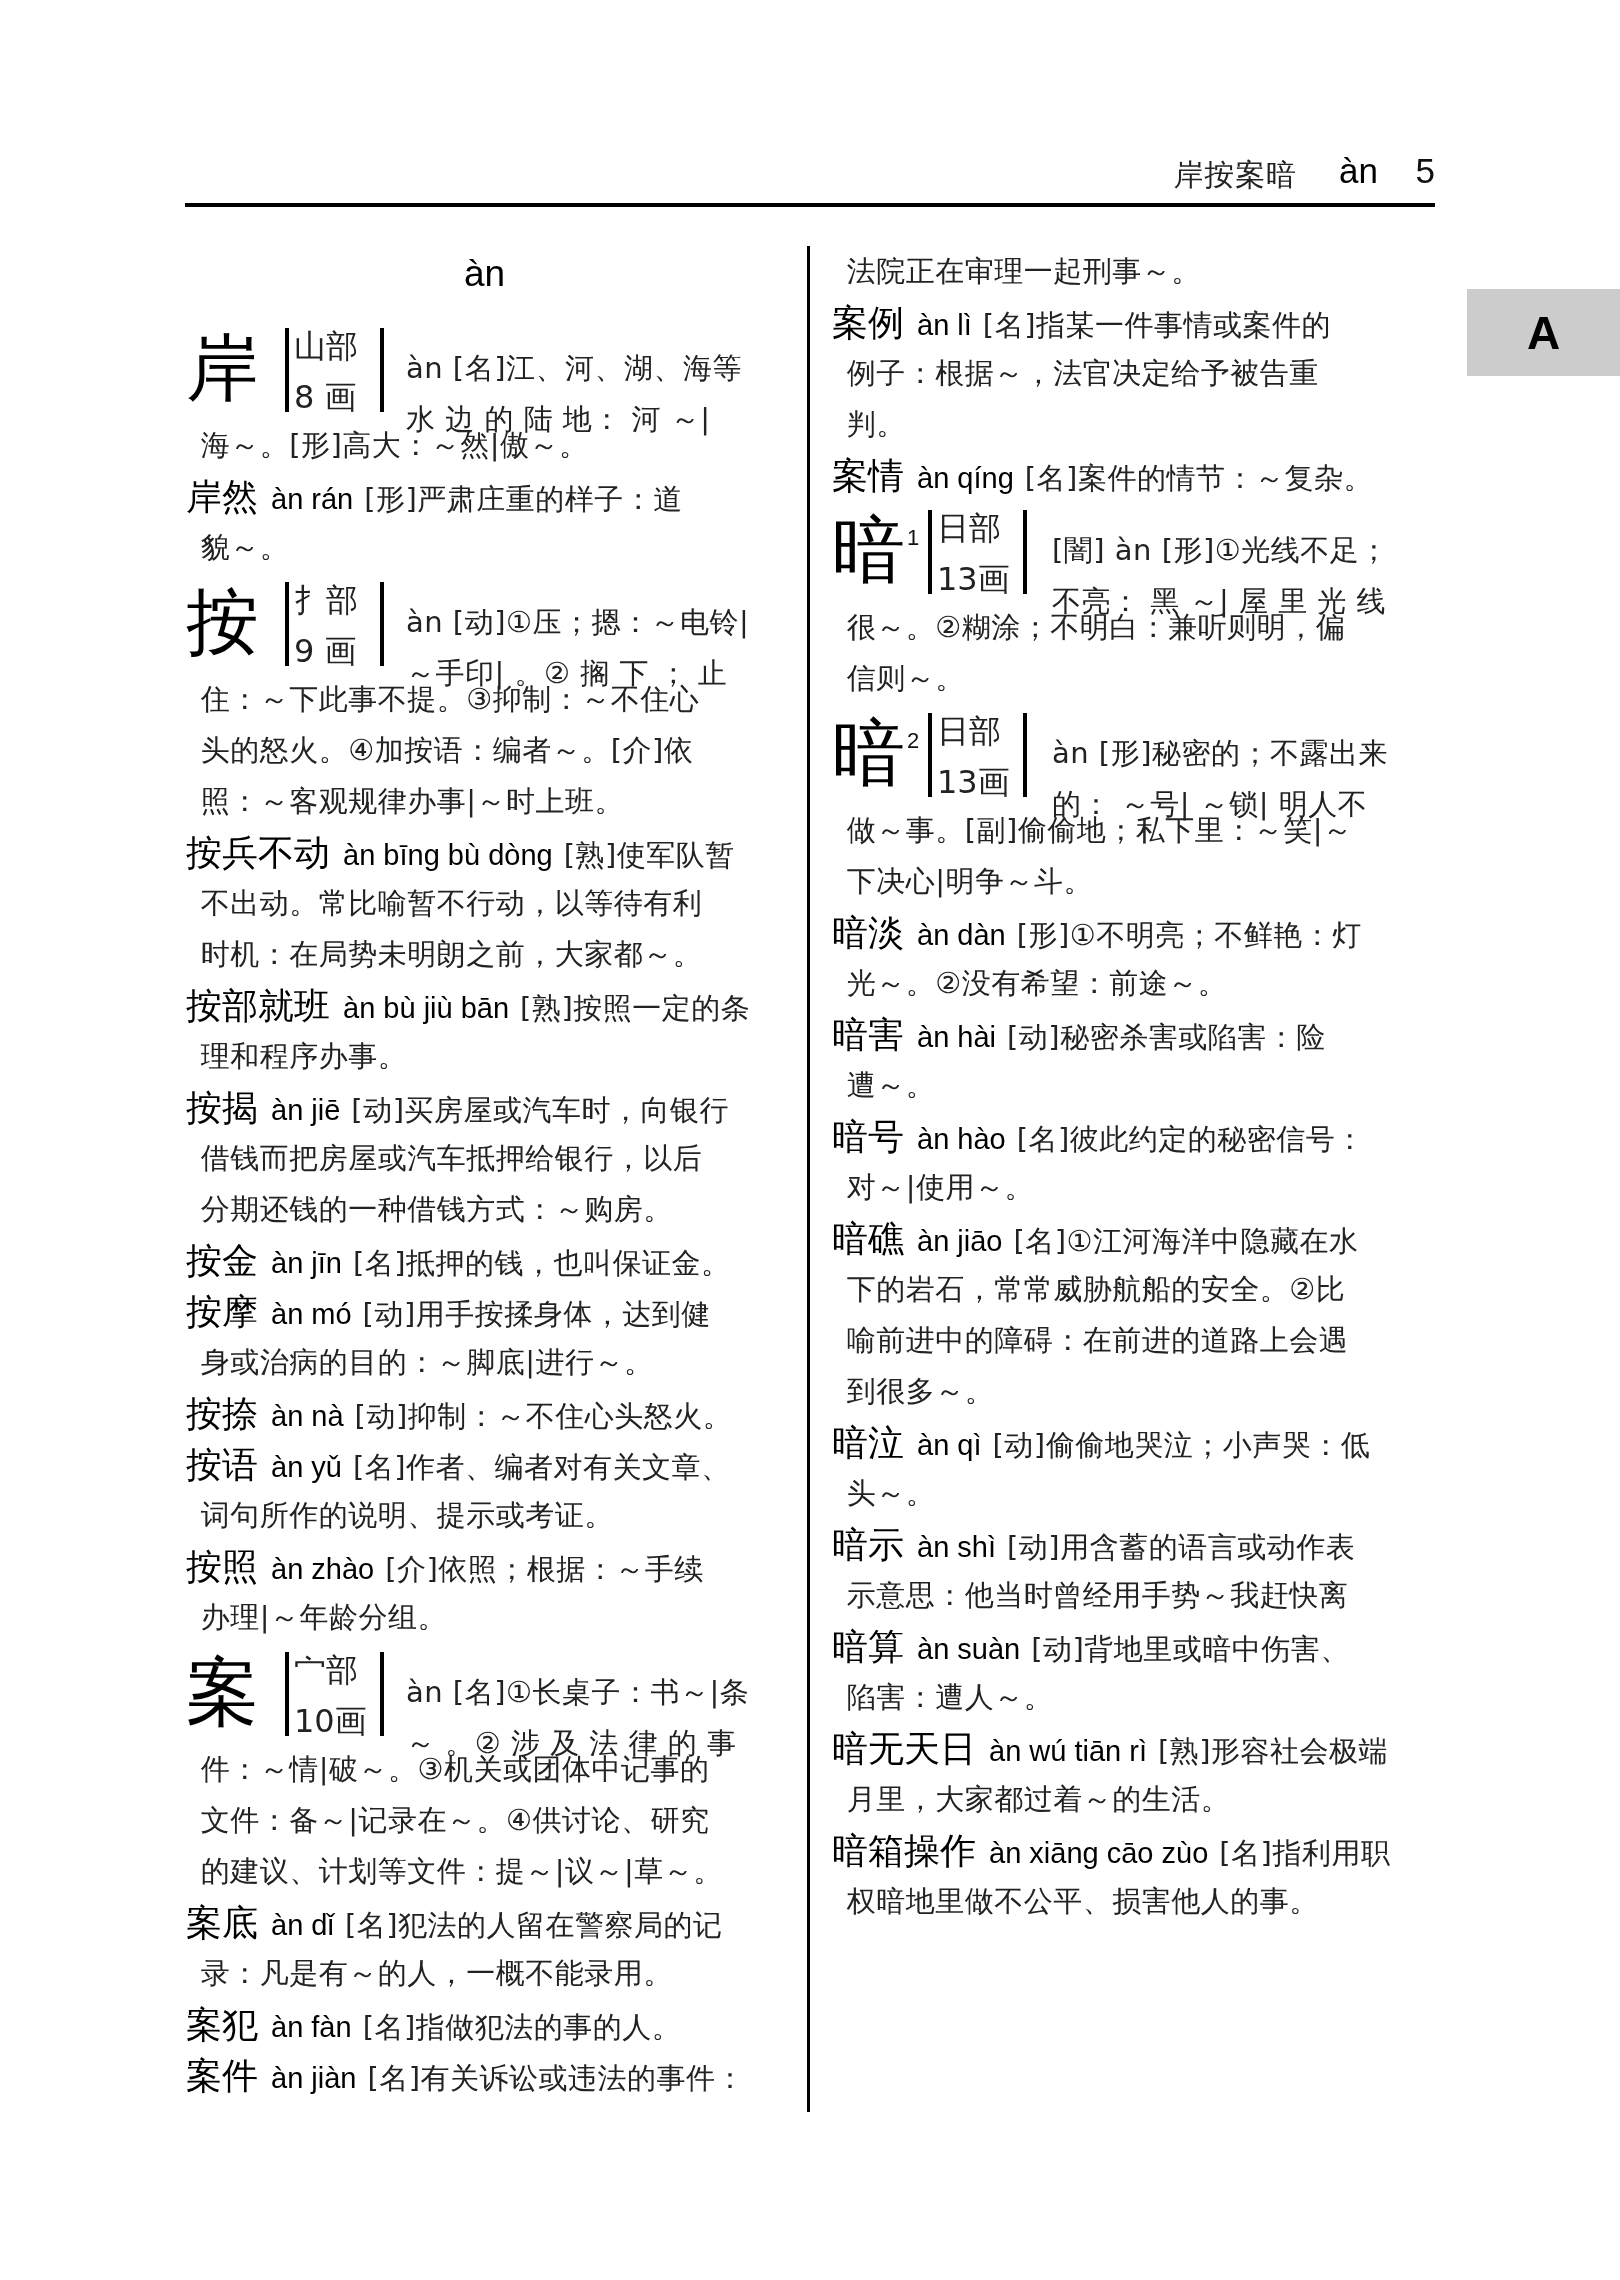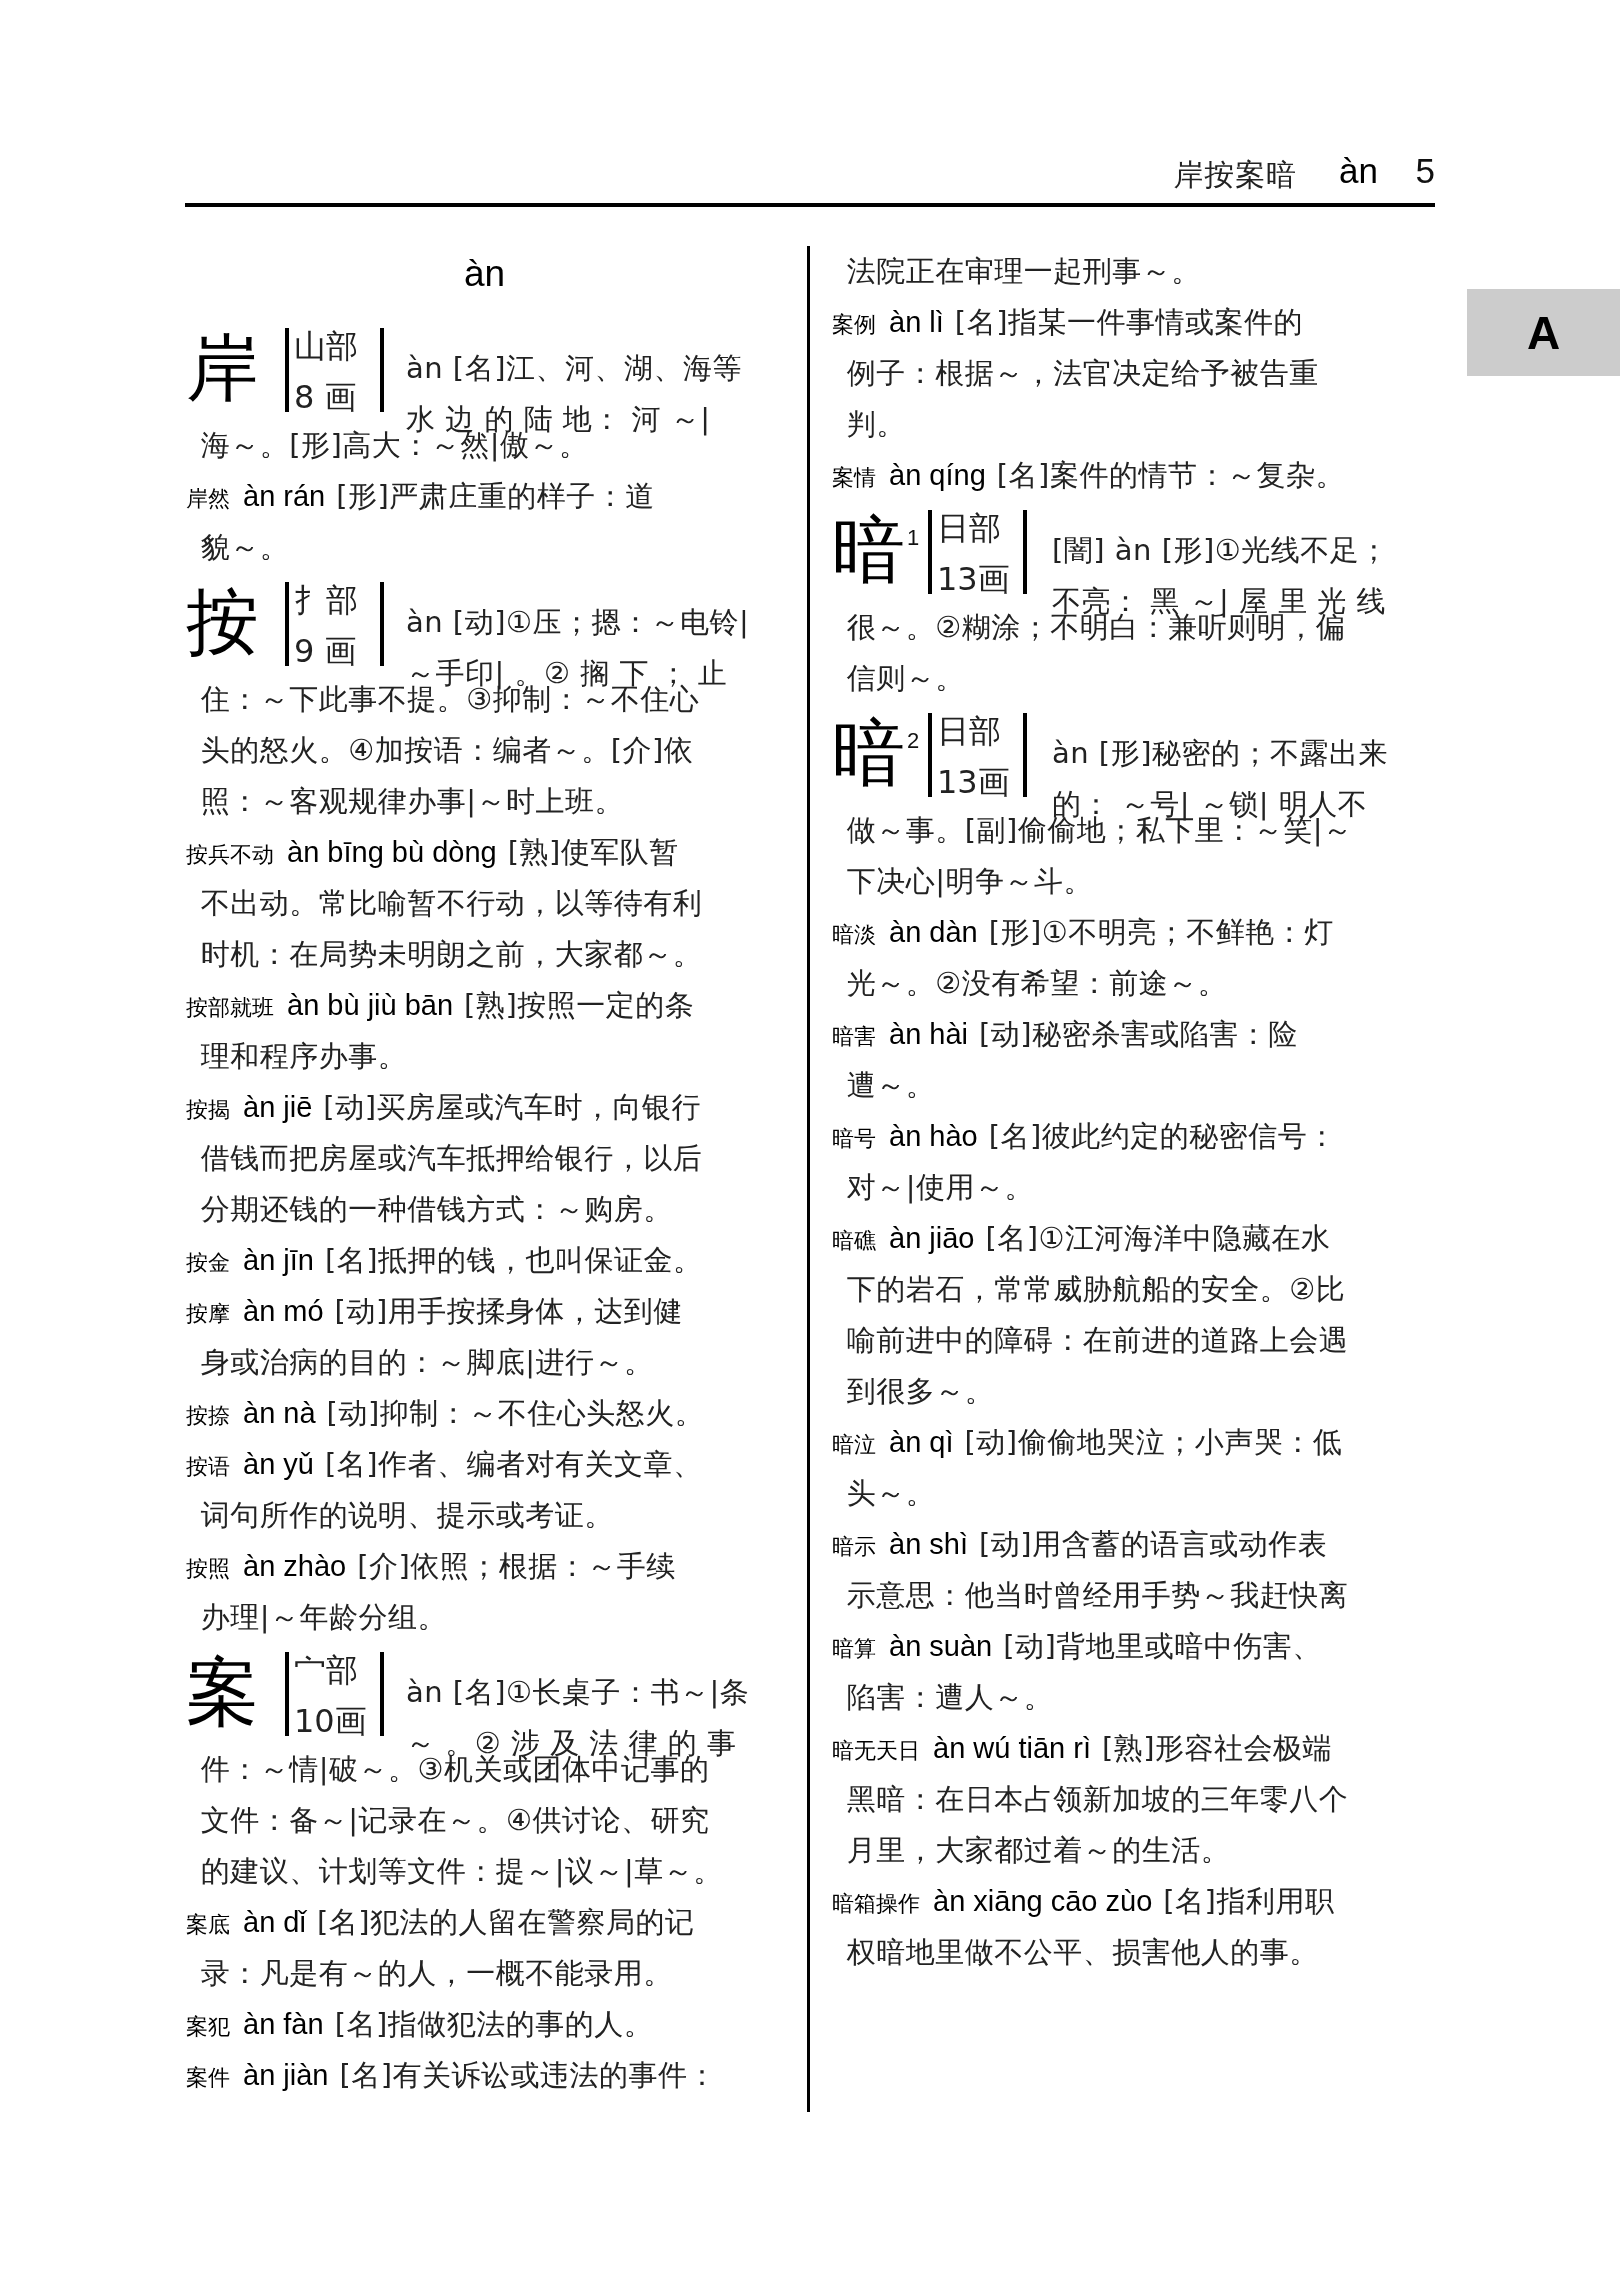--- a/index.html
+++ b/index.html
@@ -26,21 +26,21 @@
   
   .col { position:absolute; top:246px; font-size:29px; line-height:51px; }
   .col-left  { left:186px; width:597px; }
   .col-right { left:832px; width:599px; top:246px; }
 
   .section-head { text-align:center; font-size:37px; height:73px; line-height:55px; margin-top:0; }
 
   .line { height:51px; white-space:nowrap; overflow:visible; }
   .indent { padding-left:14.7px; }
 
-  .hw { font-size:22px; color:#000; }
+  .hw { font-size:36px; color:#000; }
   .hw-py { margin:16px 11px 0 13px; font-size:29px; }
   .def { color:#222; letter-spacing:0.5px; }
 
   
   .bighead { position:relative; height:101px; }
   .bighead .bigchar { position:absolute; left:0; top:7.3px; font-size:73px; line-height:83px; color:#000; }
   .bighead .sup { position:absolute; left:75px; top:11px; font-size:22px; font-family:"Liberation Sans",sans-serif; }
   .bighead .bar1 { position:absolute; left:99px; top:9.2px; width:3.7px; height:84px; background:#000; }
   .bighead .rad  { position:absolute; left:108px; top:1.8px; font-size:32px; line-height:51px; color:#222; }
   .bighead .bar2 { position:absolute; left:194px; top:9.2px; width:3.7px; height:84px; background:#000; }
@@ -214,19 +214,18 @@
   <div class="line indent def">头～。</div>
 
   <div class="line"><span class="hw">暗示</span><span class="hw-py py">àn shì</span><span class="def">[动]用含蓄的语言或动作表</span></div>
   <div class="line indent def">示意思：他当时曾经用手势～我赶快离</div>
 
   <div class="line"><span class="hw">暗算</span><span class="hw-py py">àn suàn</span><span class="def">[动]背地里或暗中伤害、</span></div>
   <div class="line indent def">陷害：遭人～。</div>
 
 
   <div class="line"><span class="hw">暗无天日</span><span class="hw-py py">àn wú tiān rì</span><span class="def">[熟]形容社会极端</span></div>
-  <div class="line indent def">黑暗：在日本占领新加坡的三年零八个</div>
   <div class="line indent def">月里，大家都过着～的生活。</div>
 
   <div class="line"><span class="hw">暗箱操作</span><span class="hw-py py">àn xiāng cāo zùo</span><span class="def">[名]指利用职</span></div>
   <div class="line indent def">权暗地里做不公平、损害他人的事。</div>
 </div>
 
 
 </body></html>

